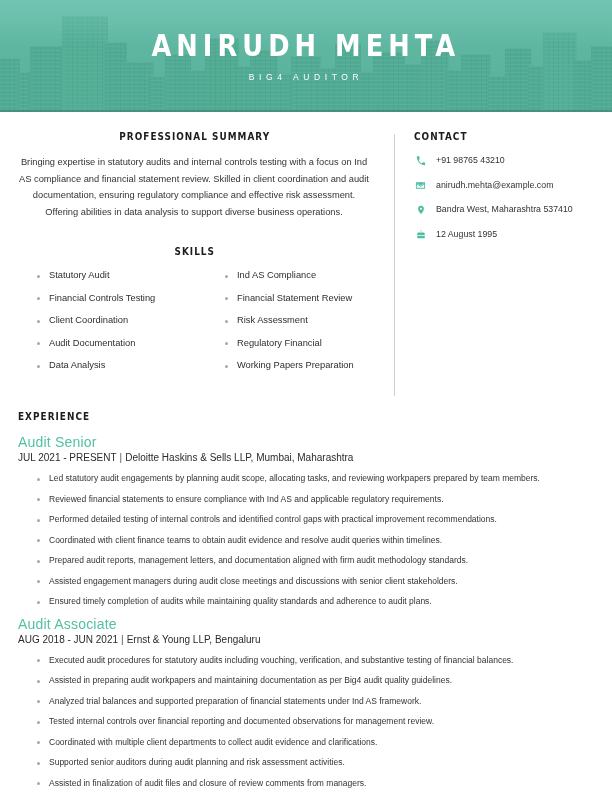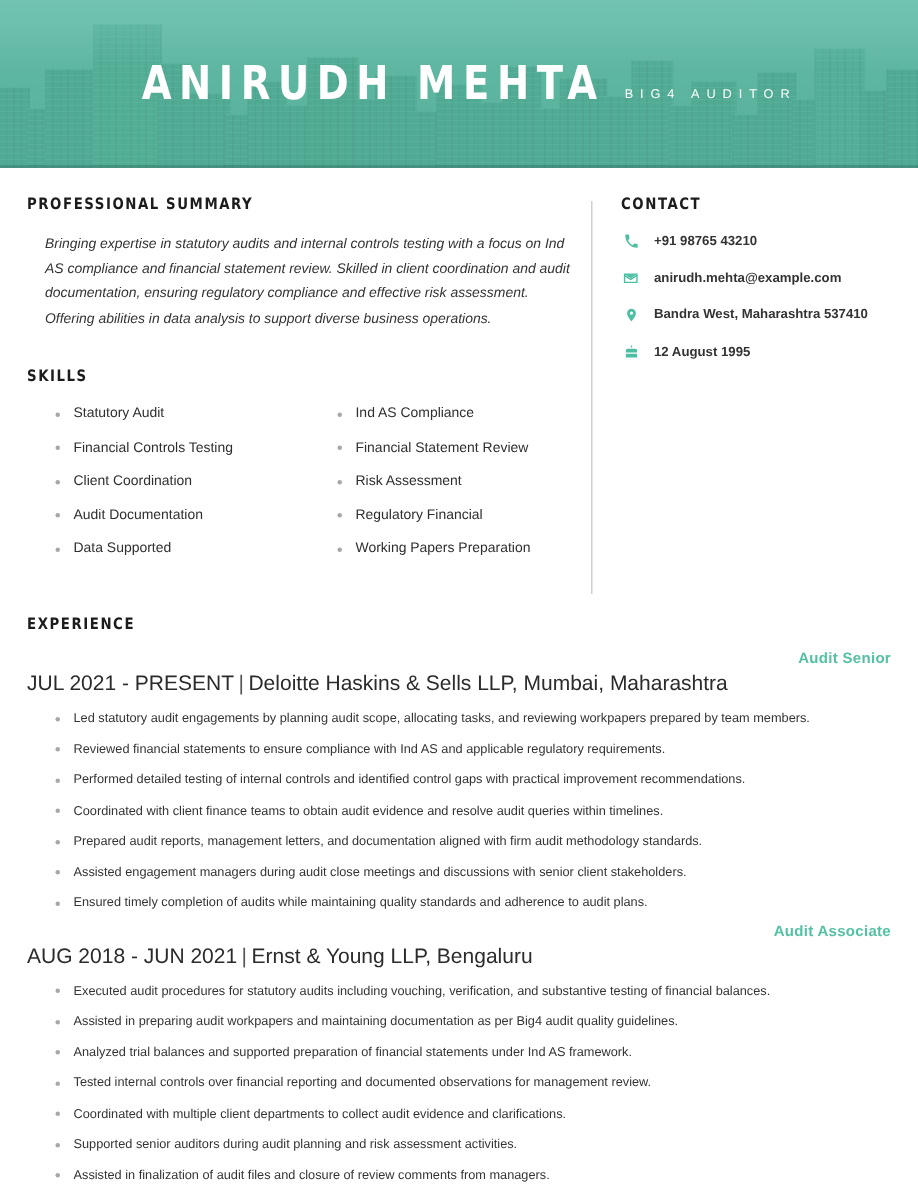--- a/index.html
+++ b/index.html
@@ -64,21 +64,21 @@
   .header-edge {
     position: absolute;
     left: 0; right: 0; bottom: 0;
     height: 2px;
     background: rgba(40, 95, 85, .35);
   }
   .header-text {
     position: absolute;
     inset: 0;
     display: flex;
-    flex-direction: row;
+    flex-direction: column;
     align-items: center;
     justify-content: center;
   }
   .name {
     font-family: "DejaVu Sans Condensed", "Liberation Sans Narrow", "Liberation Sans", sans-serif;
     font-weight: 700;
     font-size: 31px;
     letter-spacing: 5.5px;
     color: #ffffff;
     text-transform: uppercase;
@@ -98,21 +98,21 @@
   
   .sheet {
     position: relative;
     padding: 0 18px;
   }
   .cols {
     display: flex;
     align-items: flex-start;
     padding-top: 18px;
   }
-  .col-left { width: 376px; }
+  .col-left { width: 376px; text-align: center; }
   .divider {
     width: 1px;
     align-self: stretch;
     background: #cfcfcf;
     margin: 4px 0 0 0;
     min-height: 262px;
   }
   .col-right {
     width: 180px;
     padding-left: 19px;
@@ -127,23 +127,22 @@
     color: #1c1c1c;
     margin: 0 0 12px 0;
     transform: scaleX(.94);
     transform-origin: left center;
   }
 
   .summary {
     font-size: 9.3px;
     line-height: 16.5px;
     color: #333333;
-    margin: 12px;
+    margin: 0;
     width: 352px;
-    font-style: italic;
   }
 
   
   .skills-wrap { margin-top: 25px; }
   .skills-grid {
     display: flex;
     margin-top: 2px;
   }
   .skills-col { width: 188px; }
   .skill-item, .bullet-item {
@@ -166,21 +165,20 @@
     line-height: 13px;
     color: #2e2e2e;
   }
 
   
   .contact-list { margin-top: 2px; }
   .contact-row {
     display: flex;
     align-items: center;
     margin-bottom: 12px;
-    font-weight: bold;
   }
   .c-icon {
     width: 13px;
     flex: 0 0 13px;
     margin-right: 9px;
     margin-top: 1px;
     color: #4cbfa3;
     display: flex;
     justify-content: center;
   }
@@ -188,29 +186,28 @@
   .c-text {
     font-size: 8.8px;
     line-height: 12.5px;
     color: #333333;
   }
 
   
   .experience { padding-top: 14px; }
   .job { margin-bottom: 6px; }
   .job-title {
-    font-size: 10px;
-    font-weight: 700;
+    font-size: 14px;
+    font-weight: 400;
     color: #54c0a4;
     margin: 0 0 2px 0;
     letter-spacing: .2px;
-    text-align: right;
   }
   .job-meta {
-    font-size: 14px;
+    font-size: 10px;
     color: #2b2b2b;
     margin: 0 0 9px 0;
   }
   .job-meta .sep { color: #555; padding: 0 3px; }
   .bullets { padding-left: 19px; margin: 0; }
   .bullet-item { margin-bottom: 8.5px; }
   .bullet-text {
     font-size: 8.5px;
     line-height: 12px;
     color: #333333;
@@ -285,21 +282,21 @@
             <div class="skill-item">
               <span class="dot"></span>
               <span class="skill-text">Client Coordination</span>
             </div>
             <div class="skill-item">
               <span class="dot"></span>
               <span class="skill-text">Audit Documentation</span>
             </div>
             <div class="skill-item">
               <span class="dot"></span>
-              <span class="skill-text">Data Supported</span>
+              <span class="skill-text">Data Analysis</span>
             </div>
           </div>
           <div class="skills-col">
             <div class="skill-item">
               <span class="dot"></span>
               <span class="skill-text">Ind AS Compliance</span>
             </div>
             <div class="skill-item">
               <span class="dot"></span>
               <span class="skill-text">Financial Statement Review</span>

